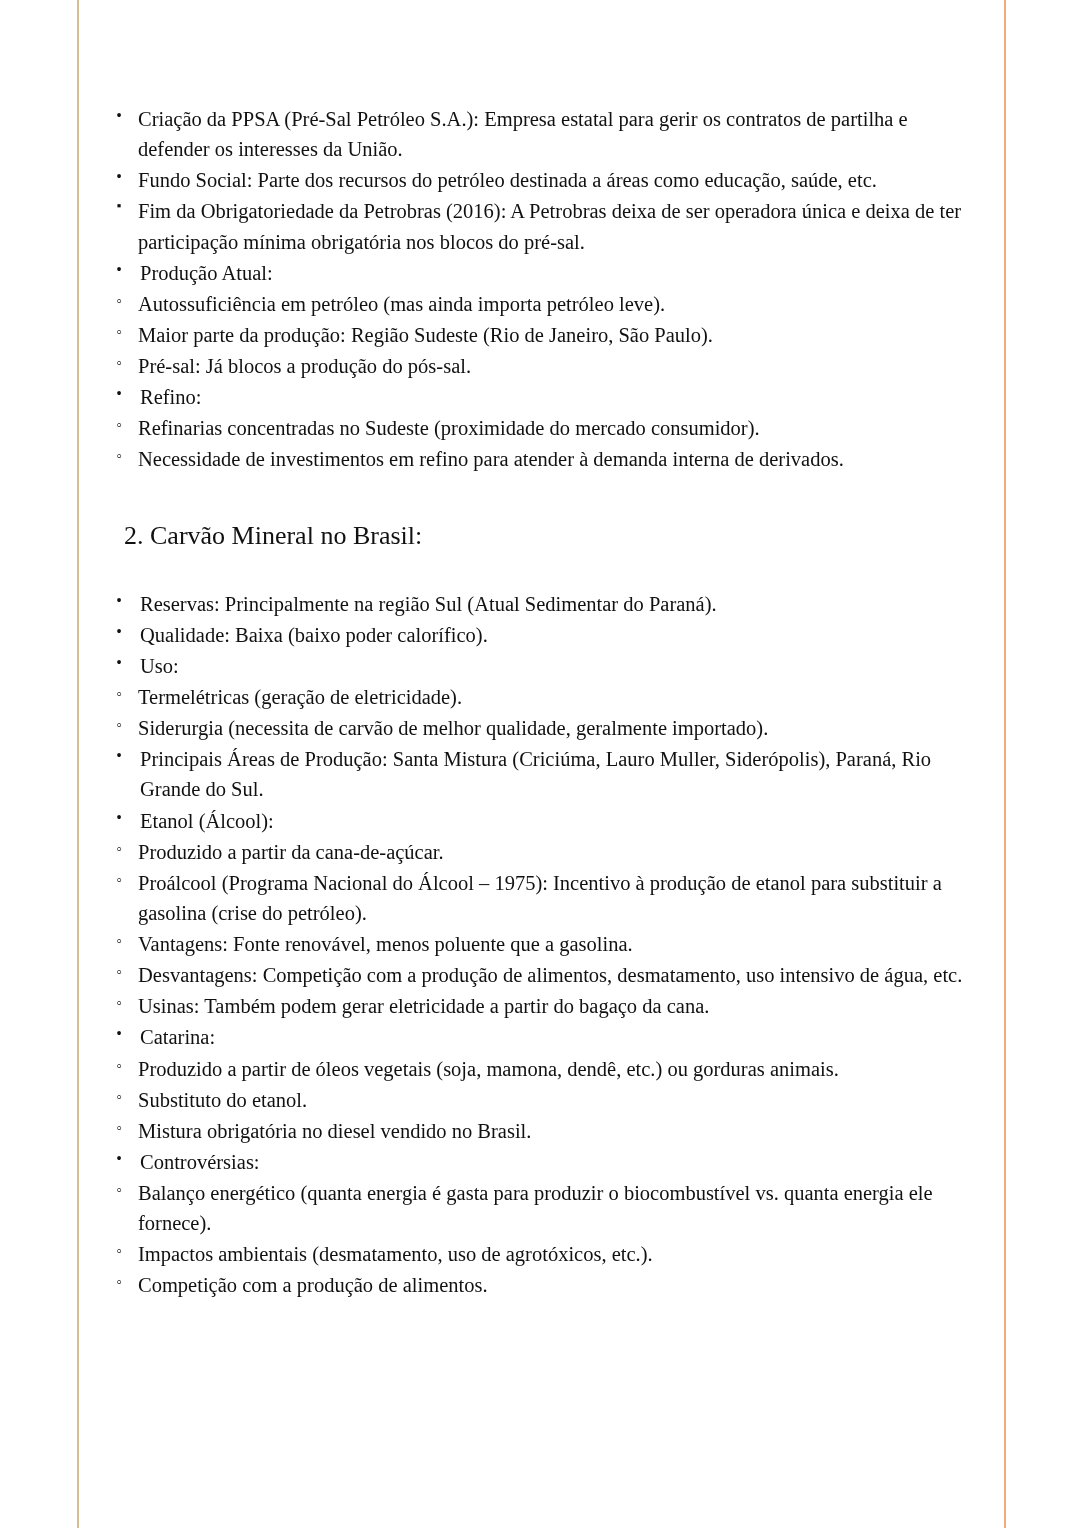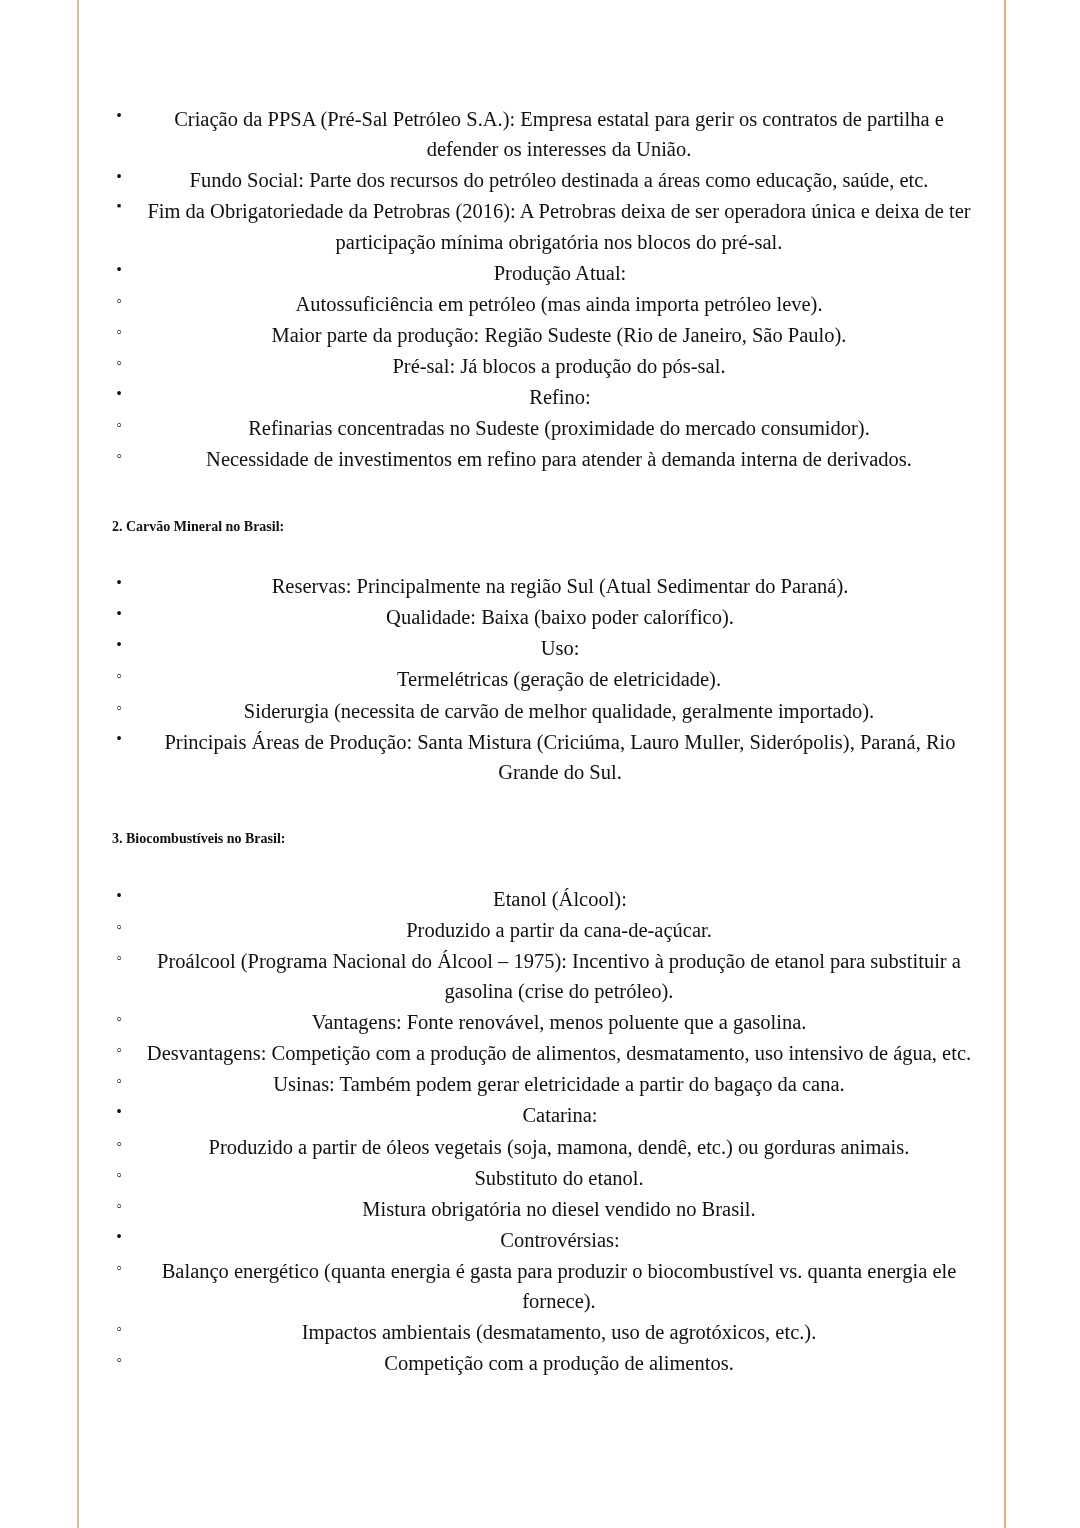--- a/index.html
+++ b/index.html
@@ -35,23 +35,23 @@
     width: 872px;
     font-family: "Liberation Serif", "DejaVu Serif", serif;
     color: #111111;
     font-size: 20.5px;
     line-height: 1.47;
     text-rendering: optimizeLegibility;
   }
 
   
   .heading {
-    font-weight: bold;
-    font-size: 14px;
-    margin: 4px;
+    font-weight: normal;
+    font-size: 26px;
+    margin: 16px;
     padding: 0;
   }
   .block-heading {
     margin-top: 42px;
     margin-bottom: 34px;
   }
 
   
   ul.lvl {
     list-style: none;
@@ -60,21 +60,20 @@
   }
 
   li.item {
     position: relative;
     margin: 0 0 1px 0;
     padding: 0;
   }
 
   li.item > .txt {
     display: block;
-    text-align: center;
   }
 
   
   li.item > .bullet {
     position: absolute;
     left: 0;
     top: 0;
     width: 22px;
     text-align: center;
     line-height: inherit;
@@ -193,21 +192,20 @@
         <span class="txt">Siderurgia (necessita de carvão de melhor qualidade, geralmente importado).</span>
       </li>
     </ul>
     <ul class="lvl lvl1">
       <li class="item">
         <span class="bullet">•</span>
         <span class="txt">Principais Áreas de Produção: Santa Mistura (Criciúma, Lauro Muller, Siderópolis), Paraná, Rio Grande do Sul.</span>
       </li>
     </ul>
 
-    <p class="heading block-heading">3. Biocombustíveis no Brasil:</p>
 
     <ul class="lvl lvl1">
       <li class="item">
         <span class="bullet">•</span>
         <span class="txt">Etanol (Álcool):</span>
       </li>
     </ul>
     <ul class="lvl lvl2">
       <li class="item">
         <span class="bullet">◦</span>

